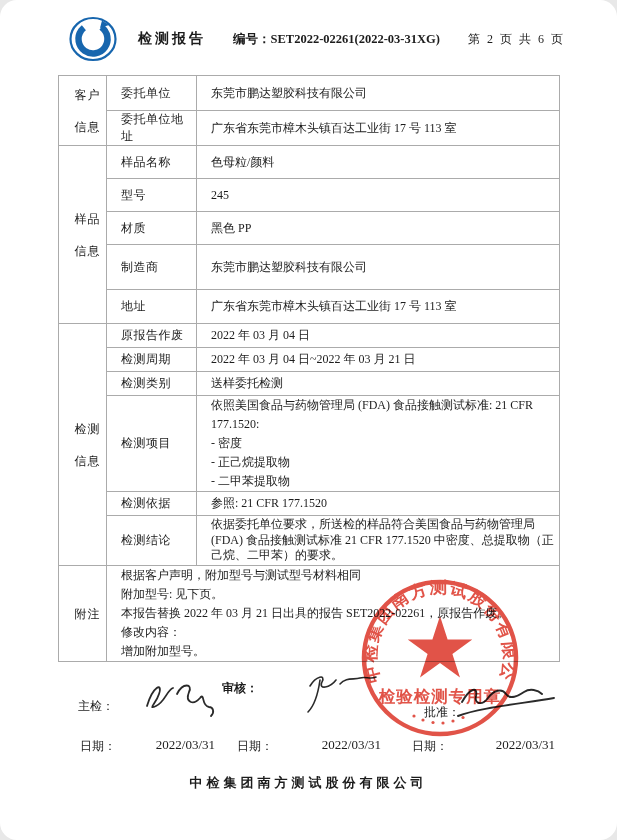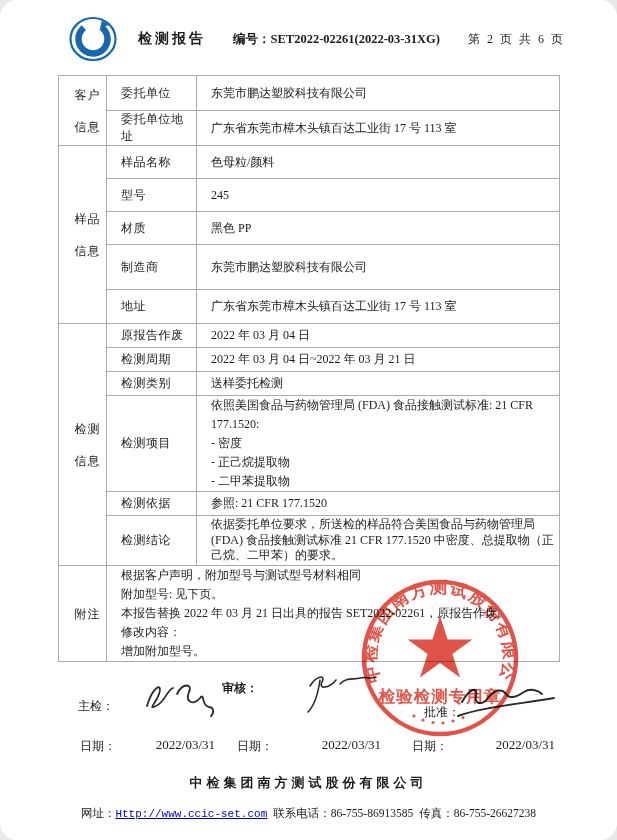--- a/index.html
+++ b/index.html
@@ -204,17 +204,14 @@
           <circle cx="65" cy="144" r="1.6"></circle>
         <circle cx="75" cy="146.5" r="1.6"></circle>
           <circle cx="85" cy="147" r="1.6"></circle>
         <circle cx="95" cy="145" r="1.6"></circle>
           <circle cx="105" cy="141.5" r="1.6"></circle>
       </g>
     </svg>
   </div>
 
   <div class="abs foot foot-co">中检集团南方测试股份有限公司</div>
-  <div class="abs foot foot-l3">
-    <span>网址：</span><a href="#">Http://www.ccic-set.com</a><span class="gap-s"></span><span>联系电话：</span><span>86-755-86913585</span><span class="gap-s"></span><span>传真：</span><span>86-755-26627238</span>
-  </div>
 
 </div>
 
 </body></html>

